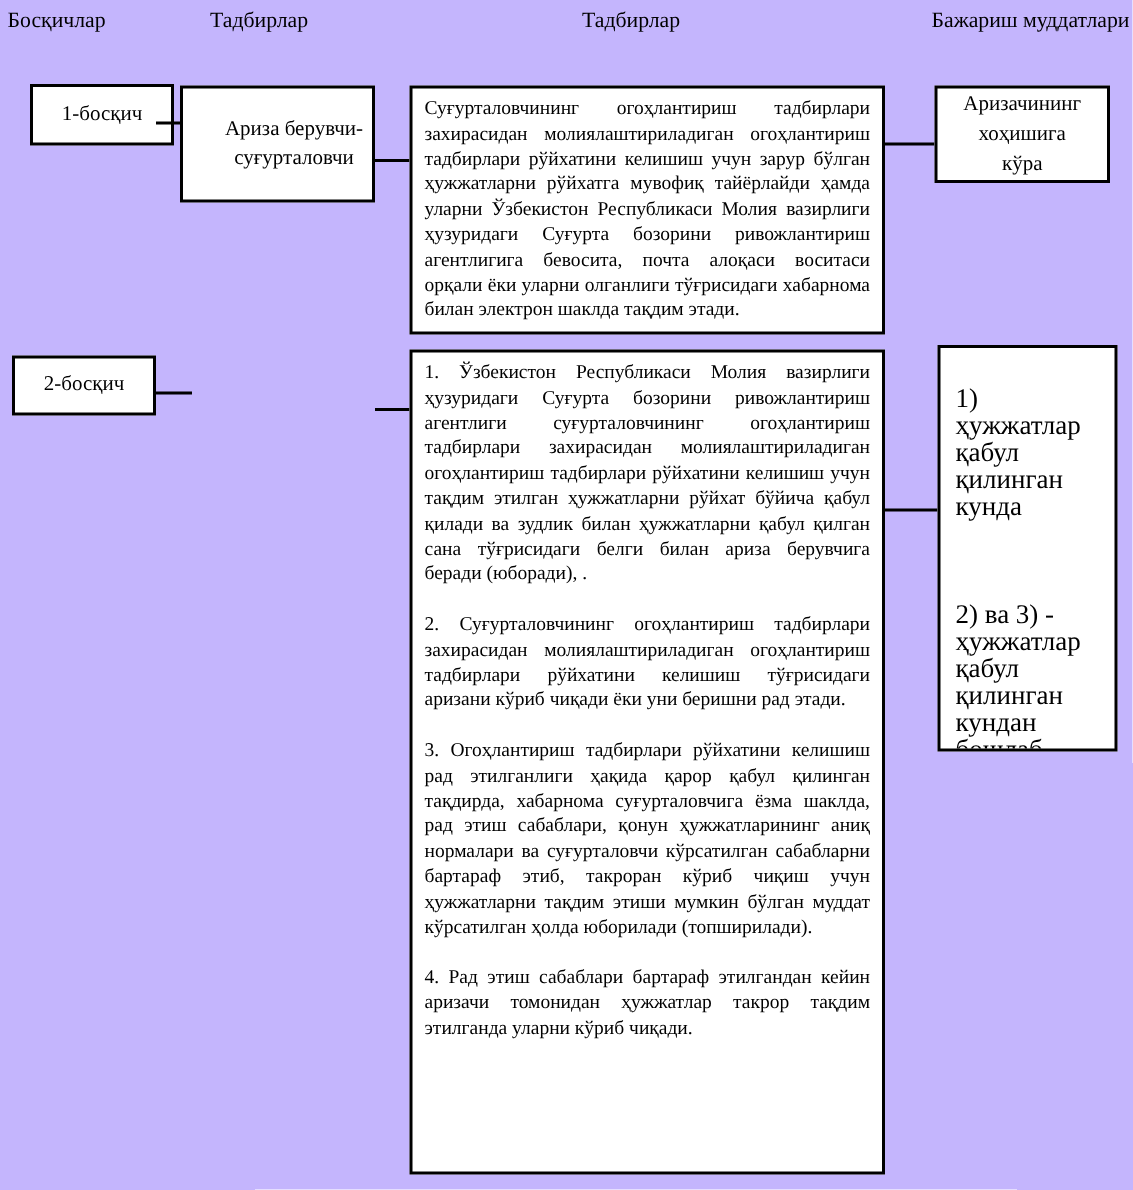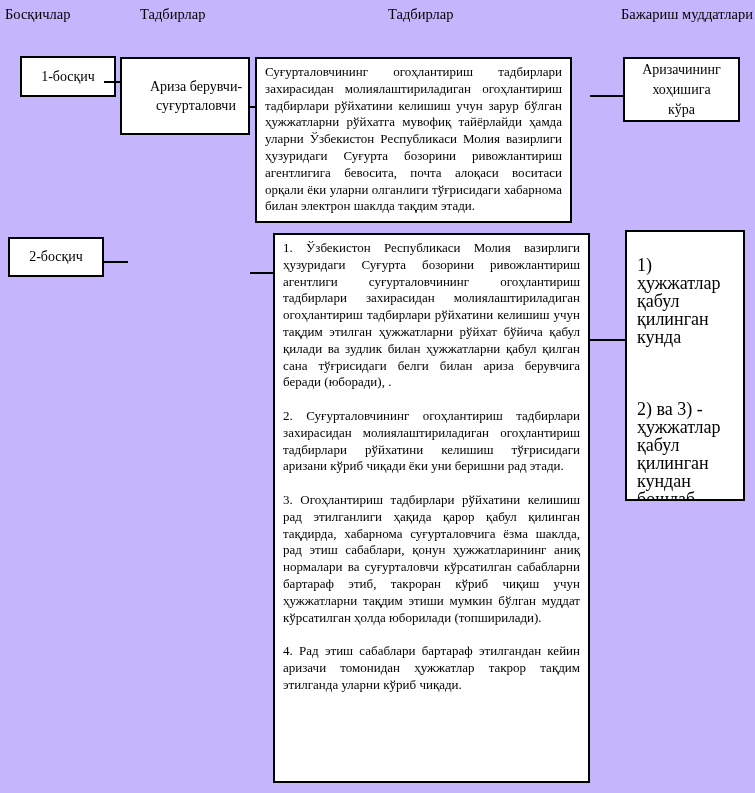--- a/index.html
+++ b/index.html
@@ -75,21 +75,21 @@
 
   <div class="conn" style="left:104px; top:81px; width:16px;"></div>
 
   <div class="box center-box subject1 pre" style="left:120px; top:57px; width:130px; height:78px;padding-left:24px;">
     <span class="pre">Ариза берувчи-
 суғурталовчи</span>
   </div>
 
   <div class="conn" style="left:250px; top:106px; width:23px;"></div>
 
-  <div class="box tadbir" style="left:255px; top:57px; width:317px; height:166px;">
+  <div class="box tadbir" style="left:273px; top:57px; width:317px; height:166px;">
     <p>Суғурталовчининг огоҳлантириш тадбирлари захирасидан молиялаштириладиган огоҳлантириш тадбирлари рўйхатини келишиш учун зарур бўлган ҳужжатларни рўйхатга мувофиқ тайёрлайди ҳамда уларни Ўзбекистон Республикаси Молия вазирлиги ҳузуридаги Суғурта бозорини ривожлантириш агентлигига бевосита, почта алоқаси воситаси орқали ёки уларни олганлиги тўғрисидаги хабарнома билан электрон шаклда тақдим этади.</p>
   </div>
 
   <div class="conn" style="left:590px; top:95px; width:33px;"></div>
 
   <div class="box center-box deadline1" style="left:623px; top:57px; width:117px; height:65px;">
     <span class="pre">Аризачининг
 хоҳишига
 кўра</span>
   </div>

